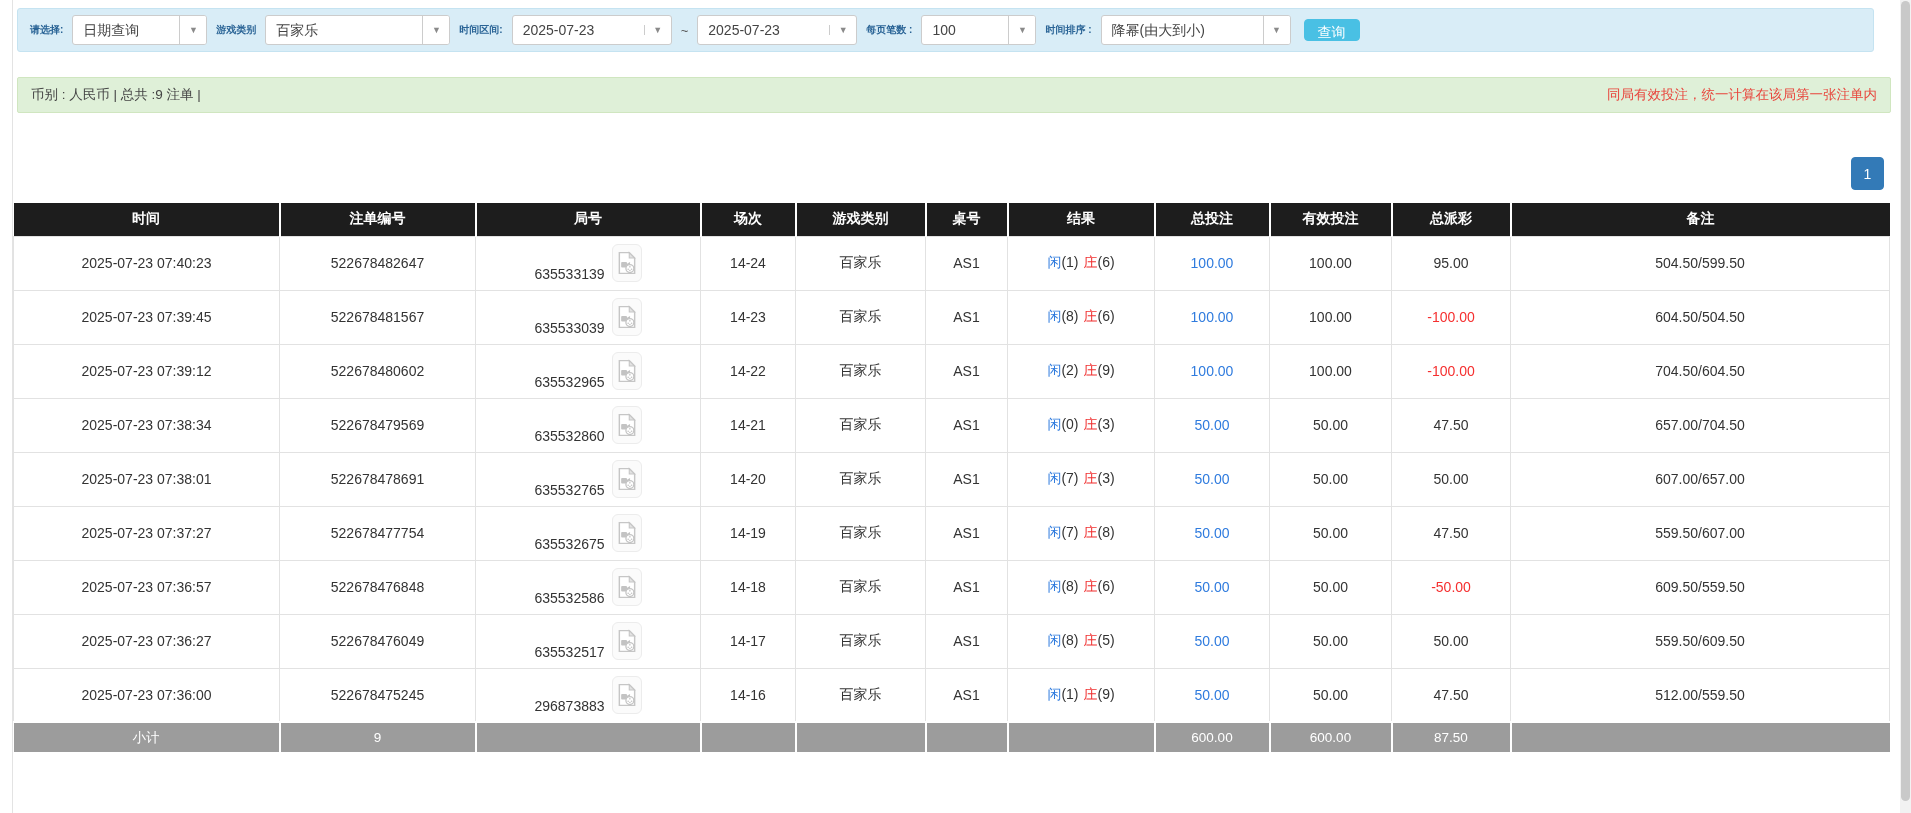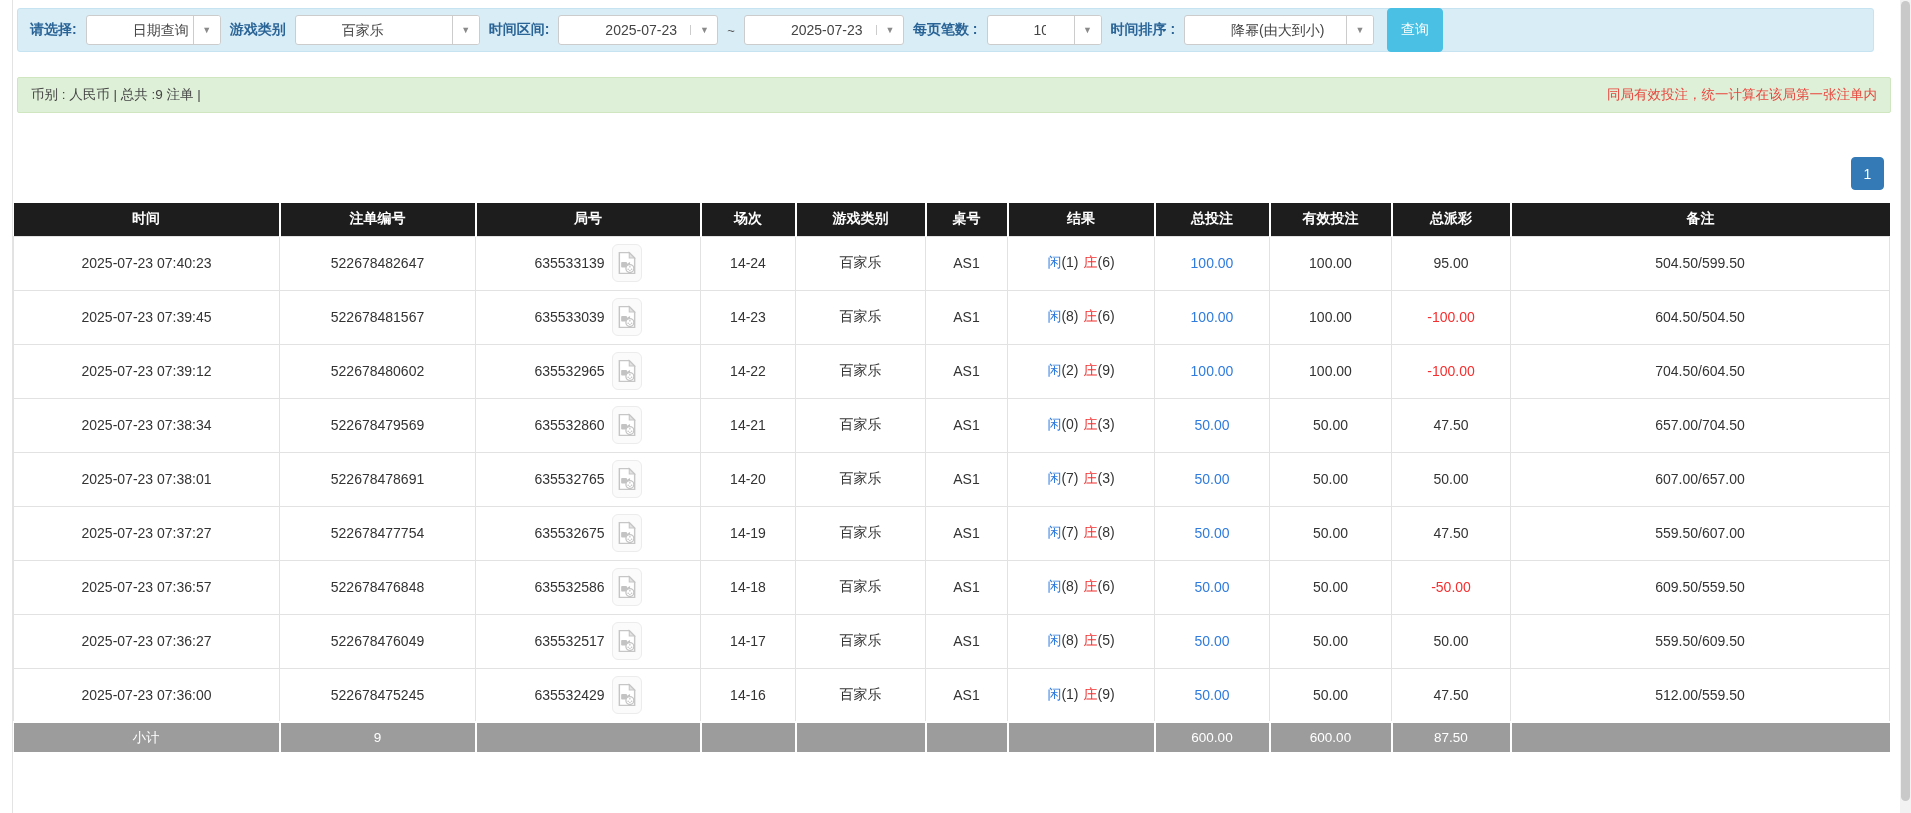--- a/index.html
+++ b/index.html
@@ -12,35 +12,35 @@
   .left-rule { position:absolute; left:12px; top:0; height:813px; width:1px; background:#e3e3e3; }
 
   
   .toolbar {
     margin:8px 37px 0 17px; height:44px;
     background:var(--toolbar-bg,#d9edf7);
     border:1px solid var(--toolbar-border,#c5e3f1);
     border-radius:3px;
     display:flex; align-items:center; gap:9px; padding:0 12px;
   }
-  .lbl { font-weight:bold; color:var(--label-blue,#2a6496); font-size:14px; white-space:nowrap; }
+  .lbl { font-weight:bold; color:var(--label-blue,#2a6496); font-size:10px; white-space:nowrap; }
   .select {
     display:inline-flex; align-items:stretch; height:30px;
     background:#fff; border:1px solid #ccc; border-radius:3px; overflow:hidden;
     cursor:pointer; flex:0 0 auto;
   }
-  .select .val { flex:1; padding:0 10px; line-height:28px; font-size:14px; color:#444; white-space:nowrap; overflow:hidden;margin-left:36px; }
+  .select .val { flex:1; padding:0 10px; line-height:28px; font-size:14px; color:#444; white-space:nowrap; overflow:hidden; }
   .select .caret-box {
     width:27px; border-left:1px solid #ccc; display:flex; align-items:center; justify-content:center;
     color:#8a8a8a; font-size:9px; background:#fff;
   }
   .w-query{width:135px;} .w-game{width:185px;} .w-date{width:160px;align-items:center;} .w-size{width:115px;gap:28px;} .w-sort{width:190px;}
   .tilde { color:#555; font-size:13px; }
   .btn-search {
-    height:44px; padding:4px 13px; margin-left:4px;
+    height:22px; padding:4px 13px; margin-left:4px;
     background:var(--button-bg,#49c0e4); border:1px solid var(--button-bg,#49c0e4);
     border-radius:4px; color:#fff; font-size:14px; cursor:pointer;
     font-family:inherit;
   }
 
   
   .summary {
     margin:25px 20px 0 17px; height:36px;
     background:var(--summary-bg,#dff0d8);
     border:1px solid var(--summary-border,#d0e6c0);
@@ -66,21 +66,21 @@
   }
   thead th {
     background:var(--header-bg,#1d1d1d); color:#fff; font-weight:bold;
     height:33px; padding:0; text-align:center; border-left:2px solid #fff;
   }
   thead th:first-child { border-left:none; }
   tbody td {
     height:54px; text-align:center; border:1px solid var(--row-border,#e2e2e2);
     color:#333; background:#fff; padding:0 4px;
   }
-  .round-cell { display:flex; align-items:center; justify-content:center; gap:7px; }
+  .round-cell { display:flex; align-items:flex-end; justify-content:center; gap:7px; }
   .video-btn {
     width:30px; height:38px; background:#fbfbfb; border:1px solid #ececec;
     border-radius:6px; display:inline-flex; align-items:center; justify-content:center;
     cursor:pointer; padding:0;
   }
   .player { color:var(--player-blue,#2f7bde); }
   .banker { color:var(--banker-red,#f03030); margin-left:5px; }
   .pts { color:#333; }
   a.bet-link { color:var(--link-blue,#2f7bde); text-decoration:none; cursor:pointer; }
   td.payout.neg { color:var(--negative-red,#f03030); }
@@ -457,21 +457,21 @@
     <td>50.00</td>
     <td class="payout">50.00</td>
     <td>559.50/609.50</td>
   </tr>
 
   <tr>
     <td>2025-07-23 07:36:00</td>
     <td>522678475245</td>
     <td>
       <div class="round-cell">
-        <span>635532429</span>
+        <span>296873883</span>
         <button class="video-btn">
           <svg width="18" height="24" viewBox="0 0 20 26">
             <path d="M1.5 1.5h11l6 6v17h-17z" fill="#ffffff" stroke="#c6c6c6" stroke-width="1.6"></path>
             <path d="M12.5 1.5l6 6h-6z" fill="#e2e2e2" stroke="#c6c6c6" stroke-width="1.2"></path>
             <rect x="3.5" y="12" width="6.5" height="6" rx="1" fill="#c3c3c3"></rect>
             <path d="M10 13.8l3.4-2v6.4l-3.4-2z" fill="#c3c3c3"></path>
             <circle cx="13.2" cy="19.2" r="4.4" fill="#ffffff" stroke="#c3c3c3" stroke-width="1.4"></circle>
             <circle cx="13.2" cy="17.3" r="0.9" fill="#c3c3c3"></circle>
             <circle cx="11.3" cy="19.9" r="0.9" fill="#c3c3c3"></circle>
             <circle cx="15.1" cy="19.9" r="0.9" fill="#c3c3c3"></circle>

